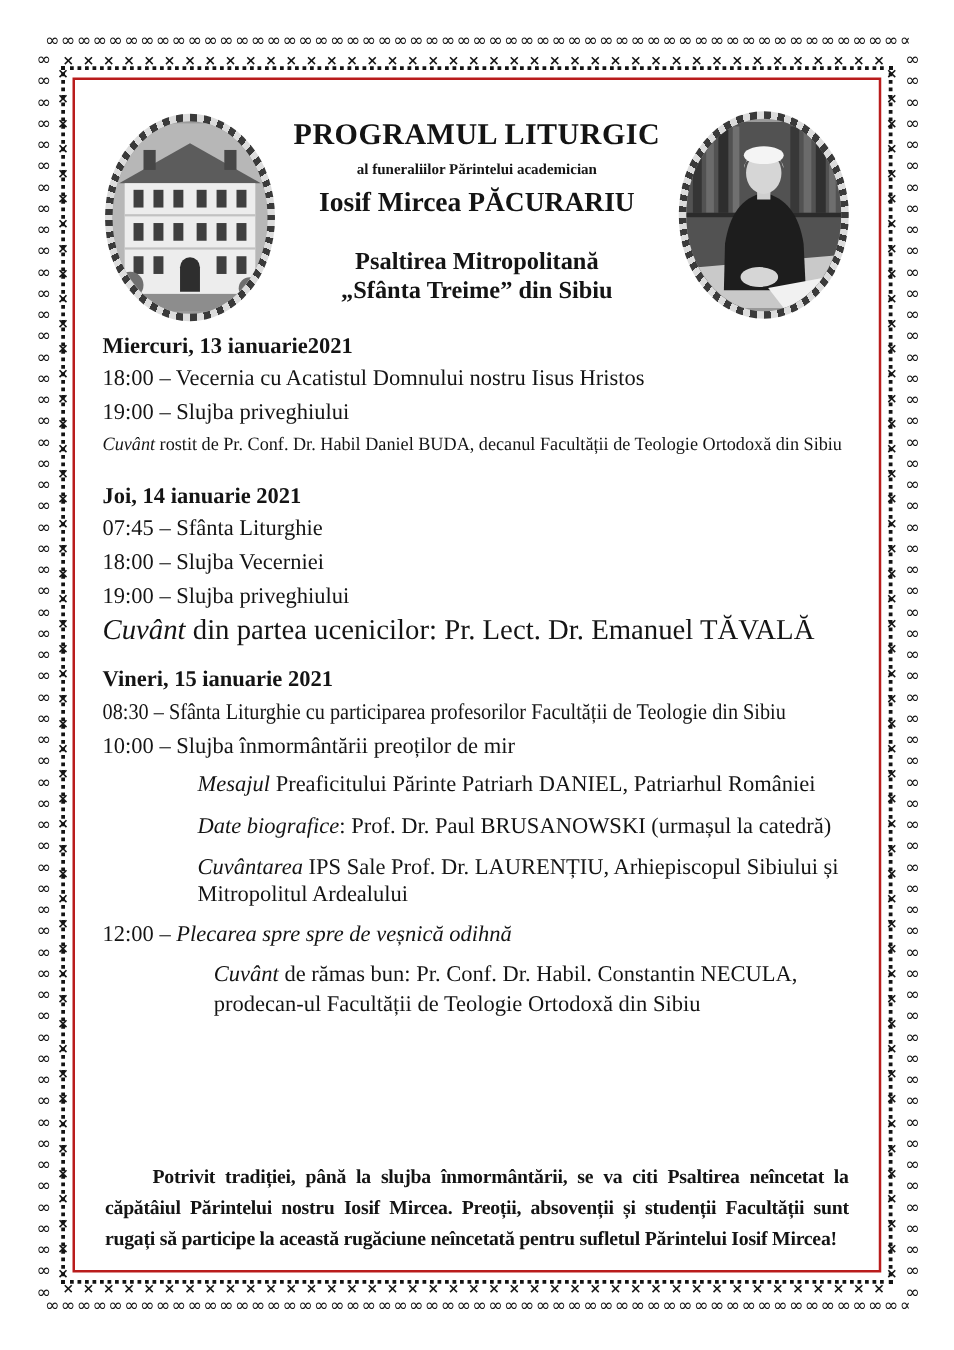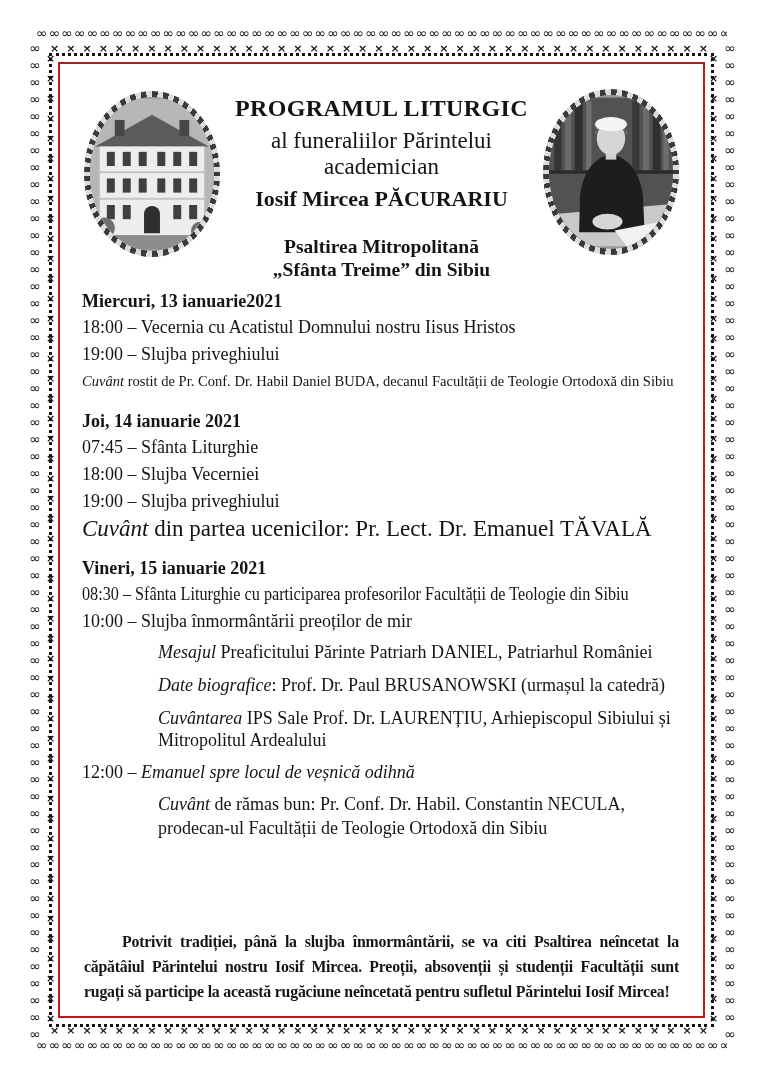--- a/index.html
+++ b/index.html
@@ -38,38 +38,38 @@
     flex:none; width:136px; height:166px; border-radius:50%; padding:6px; box-sizing:border-box;
     background:repeating-conic-gradient(#3a3a3a 0deg 4deg, #dcdcdc 4deg 8deg);
   }
   .ring-left  { margin:14px 0 0 2px; }
   .ring-right { margin:12px 2px 0 0; }
   .photo { width:100%; height:100%; border-radius:50%; overflow:hidden; background:#9a9a9a; }
   .photo svg { display:block; width:100%; height:100%; }
 
   .titles { flex:1; text-align:center; margin-top:18px; padding:0 6px; }
   .t-main  { font-size:24px; font-weight:bold; margin:0 0 6px; letter-spacing:.4px; }
-  .t-sub   { font-size:23px; font-weight:normal; margin:0 0 6px; }
+  .t-sub   { font-size:12px; font-weight:bold; margin:0 0 6px; }
   .t-name  { font-size:22px; font-weight:bold; margin:0 0 24px; }
   .t-venue { font-size:19.5px; font-weight:bold; margin:1px 0; }
 
   
   .body { font-size:18px; }
   .day { margin:0 0 18px; }
   .day-heading { font-size:18px; font-weight:bold; margin:0 0 5px; line-height:22px; }
   .line { margin:0 0 7px; line-height:20px; }
   .condensed { white-space:nowrap; transform:scaleX(.9); transform-origin:0 50%; }
   .note { margin:2px 0 0; line-height:21px; }
   .note em, .details em, .departure em { }
   .note-buda { font-size:15px; white-space:nowrap; transform:scaleX(.97); transform-origin:0 50%; }
   .note-tavala { font-size:23px; }
 
   .details { margin:10px 0 2px 76px; }
   .details p { margin:0 0 11px; line-height:22px; }
-  .details.closing p { line-height:24px; margin-bottom:12px; }
+  .details.closing p { line-height:24px; margin-bottom:12px;margin-left:13px; }
   .departure { margin:2px 0 0; }
 
   
   .prog-footer { margin-top:auto; }
   .footer-text {
     font-weight:bold; font-size:15.8px; line-height:25px; text-align:justify;
     text-indent:38px; margin:0 2px 2px; letter-spacing:-.2px;
   }
 </style>
 </head>
@@ -179,21 +179,21 @@
         <h4 class="day-heading">Vineri, 15 ianuarie 2021</h4>
         <p class="line condensed">08:30 – Sfânta Liturghie cu participarea profesorilor Facultății de Teologie din Sibiu</p>
         <p class="line">10:00 – Slujba înmormântării preoților de mir</p>
 
         <div class="details">
           <p><em>Mesajul</em><span> Preaficitului Părinte Patriarh DANIEL, Patriarhul României</span></p>
           <p><em>Date biografice</em><span>: Prof. Dr. Paul BRUSANOWSKI (urmașul la catedră)</span></p>
           <p><em>Cuvântarea</em><span> IPS Sale Prof. Dr. LAURENȚIU, Arhiepiscopul Sibiului și Mitropolitul Ardealului</span></p>
         </div>
 
-        <p class="line departure"><span>12:00 – </span><em>Emanuel spre locul de veșnică odihnă</em></p>
+        <p class="line departure"><span>12:00 – </span><em>Plecarea spre spre de veșnică odihnă</em></p>
 
         <div class="details closing">
           <p><em>Cuvânt</em><span> de rămas bun: Pr. Conf. Dr. Habil. Constantin NECULA, prodecan-ul Facultății de Teologie Ortodoxă din Sibiu</span></p>
         </div>
       </section>
 
     </main>
 
     <footer class="prog-footer">
       <p class="footer-text">Potrivit tradiției, până la slujba înmormântării, se va citi Psaltirea neîncetat la căpătâiul Părintelui nostru Iosif Mircea. Preoții, absovenții și studenții Facultății sunt rugați să participe la această rugăciune neîncetată pentru sufletul Părintelui Iosif Mircea!</p>

